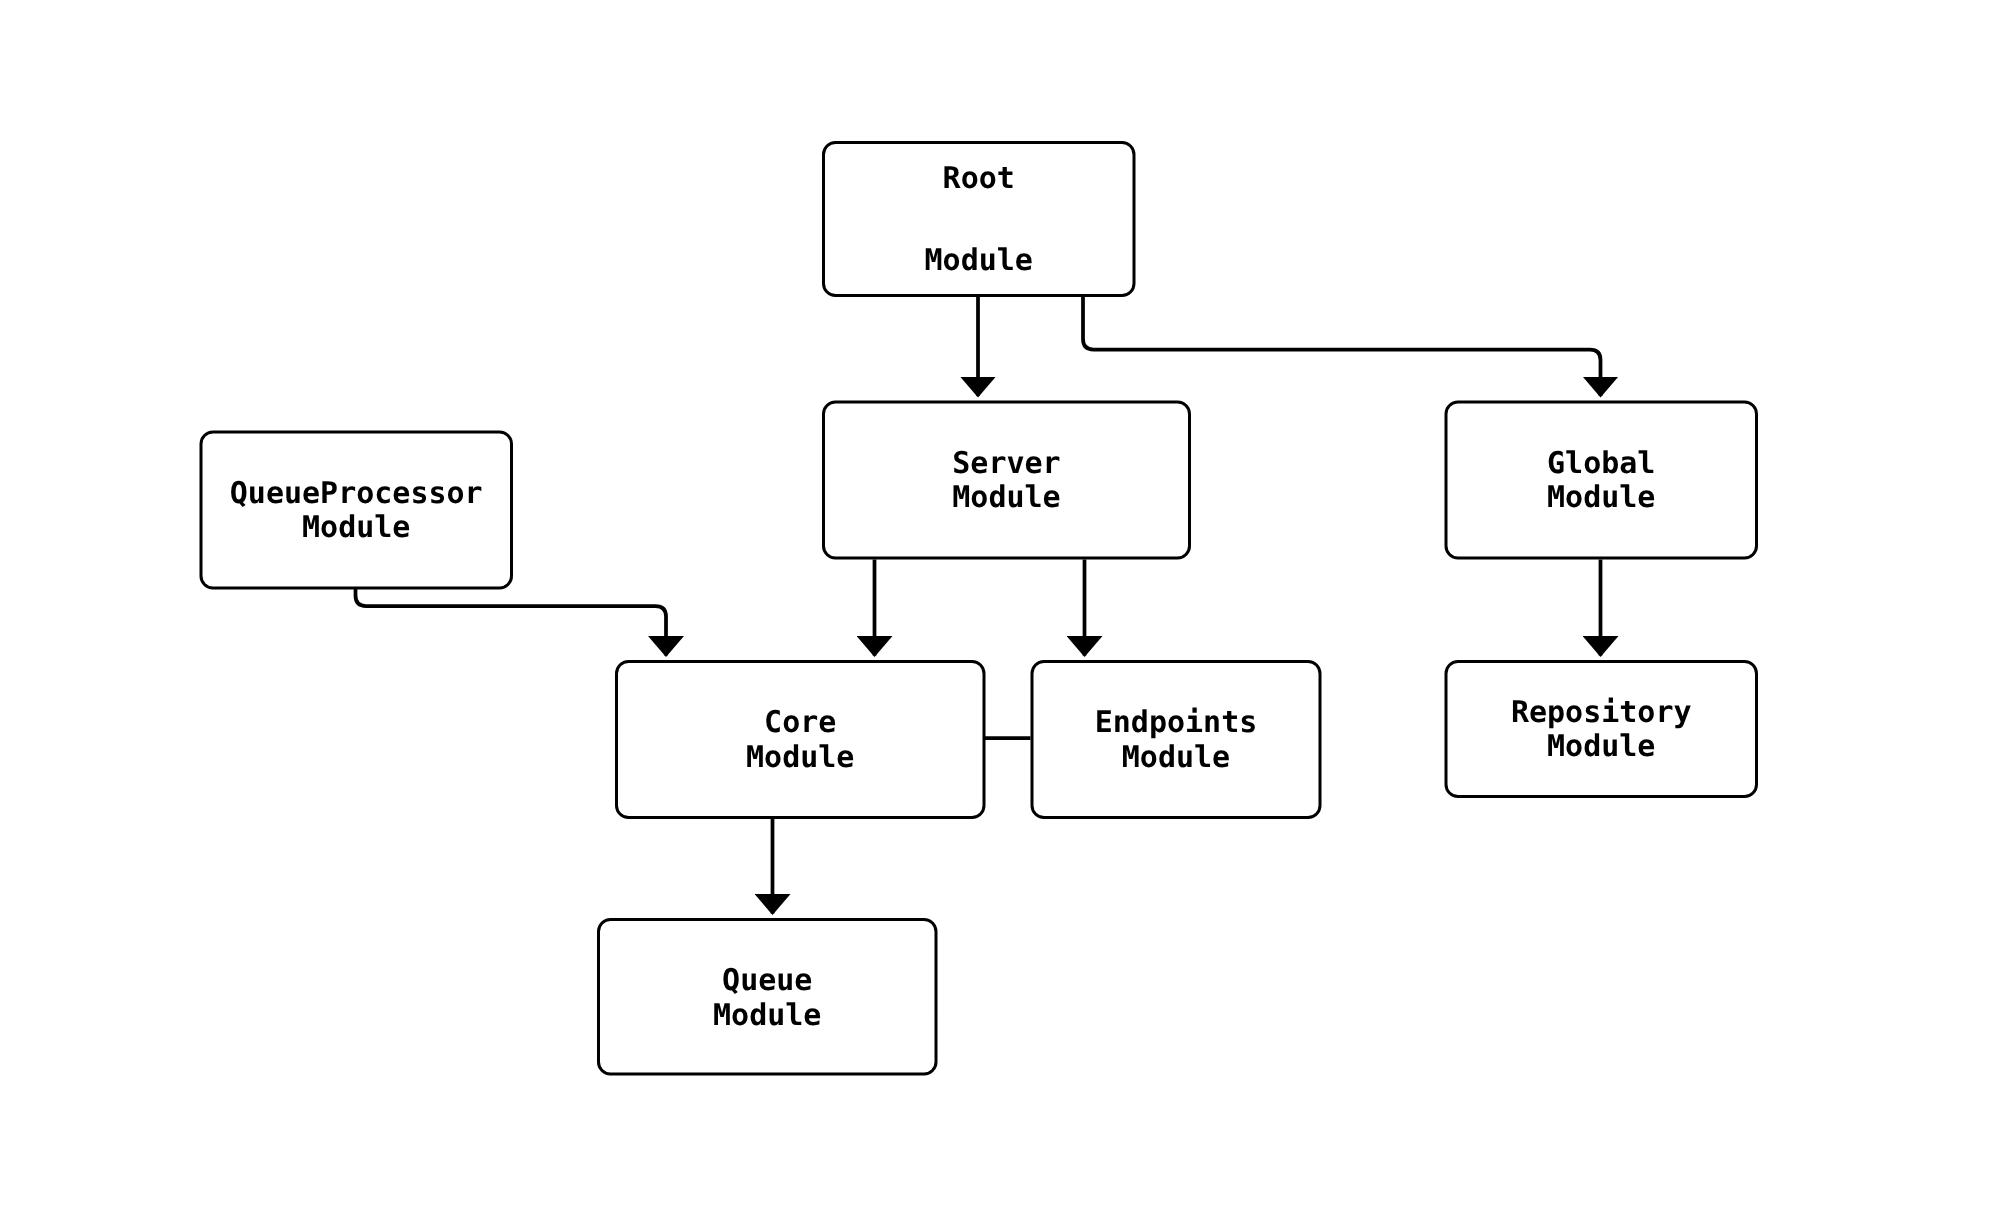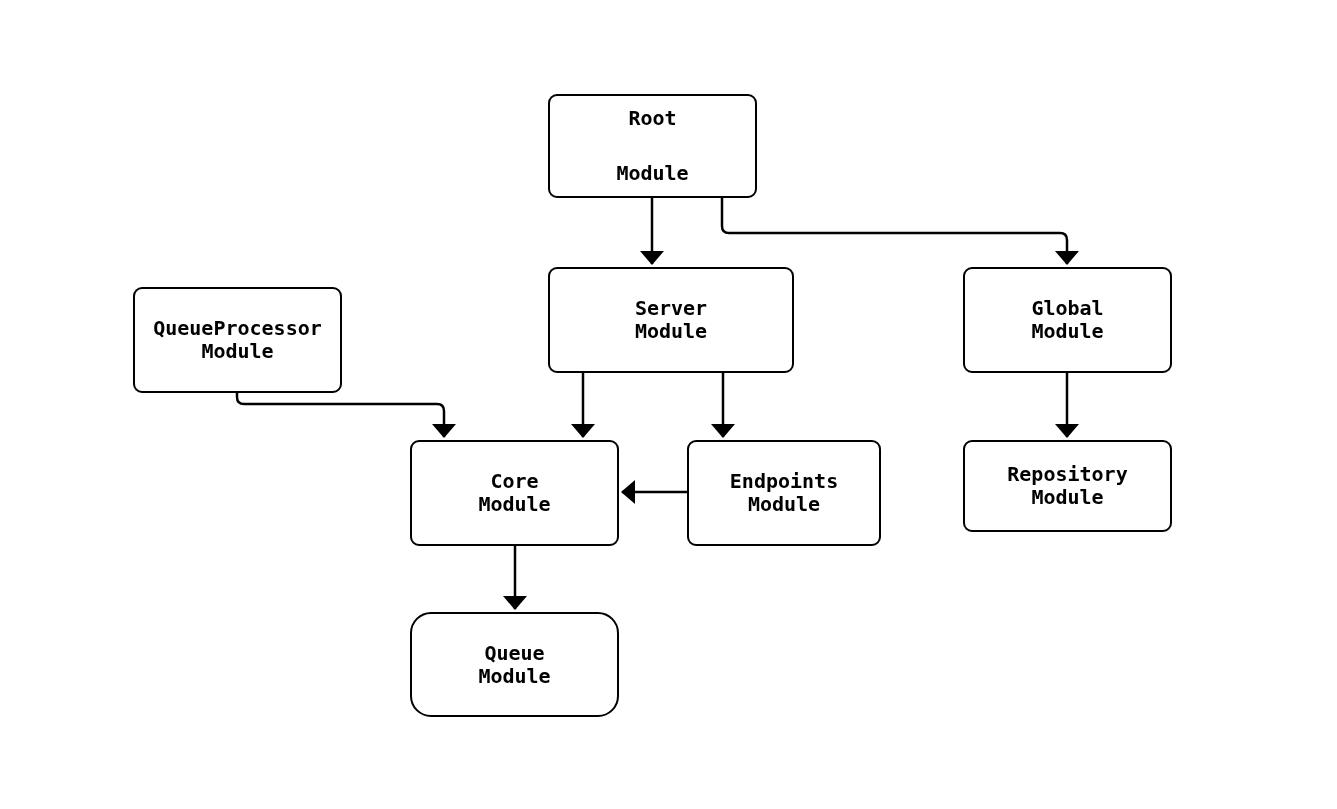--- a/index.html
+++ b/index.html
@@ -79,29 +79,29 @@
       <span>Module</span>
     </div>
     <div class="node" style="left: 548px; top: 267px; width: 246px; height: 106px;">
       <span>Server</span>
       <span>Module</span>
     </div>
     <div class="node" style="left: 963px; top: 267px; width: 209px; height: 106px;">
       <span>Global</span>
       <span>Module</span>
     </div>
-    <div class="node" style="left: 410px; top: 440px; width: 209px; height: 106px;">
+    <div class="node" style="left: 410px; top: 440px; width: 247px; height: 106px;">
       <span>Core</span>
       <span>Module</span>
     </div>
     <div class="node" style="left: 687px; top: 440px; width: 194px; height: 106px;">
       <span>Endpoints</span>
       <span>Module</span>
     </div>
     <div class="node" style="left: 963px; top: 440px; width: 209px; height: 92px;">
       <span>Repository</span>
       <span>Module</span>
     </div>
-    <div class="node" style="left: 410px; top: 612px; width: 209px; height: 105px; border-radius: 21px;">
+    <div class="node" style="left: 398px; top: 612px; width: 227px; height: 105px;">
       <span>Queue</span>
       <span>Module</span>
     </div>
   </div>
 
 </body></html>

